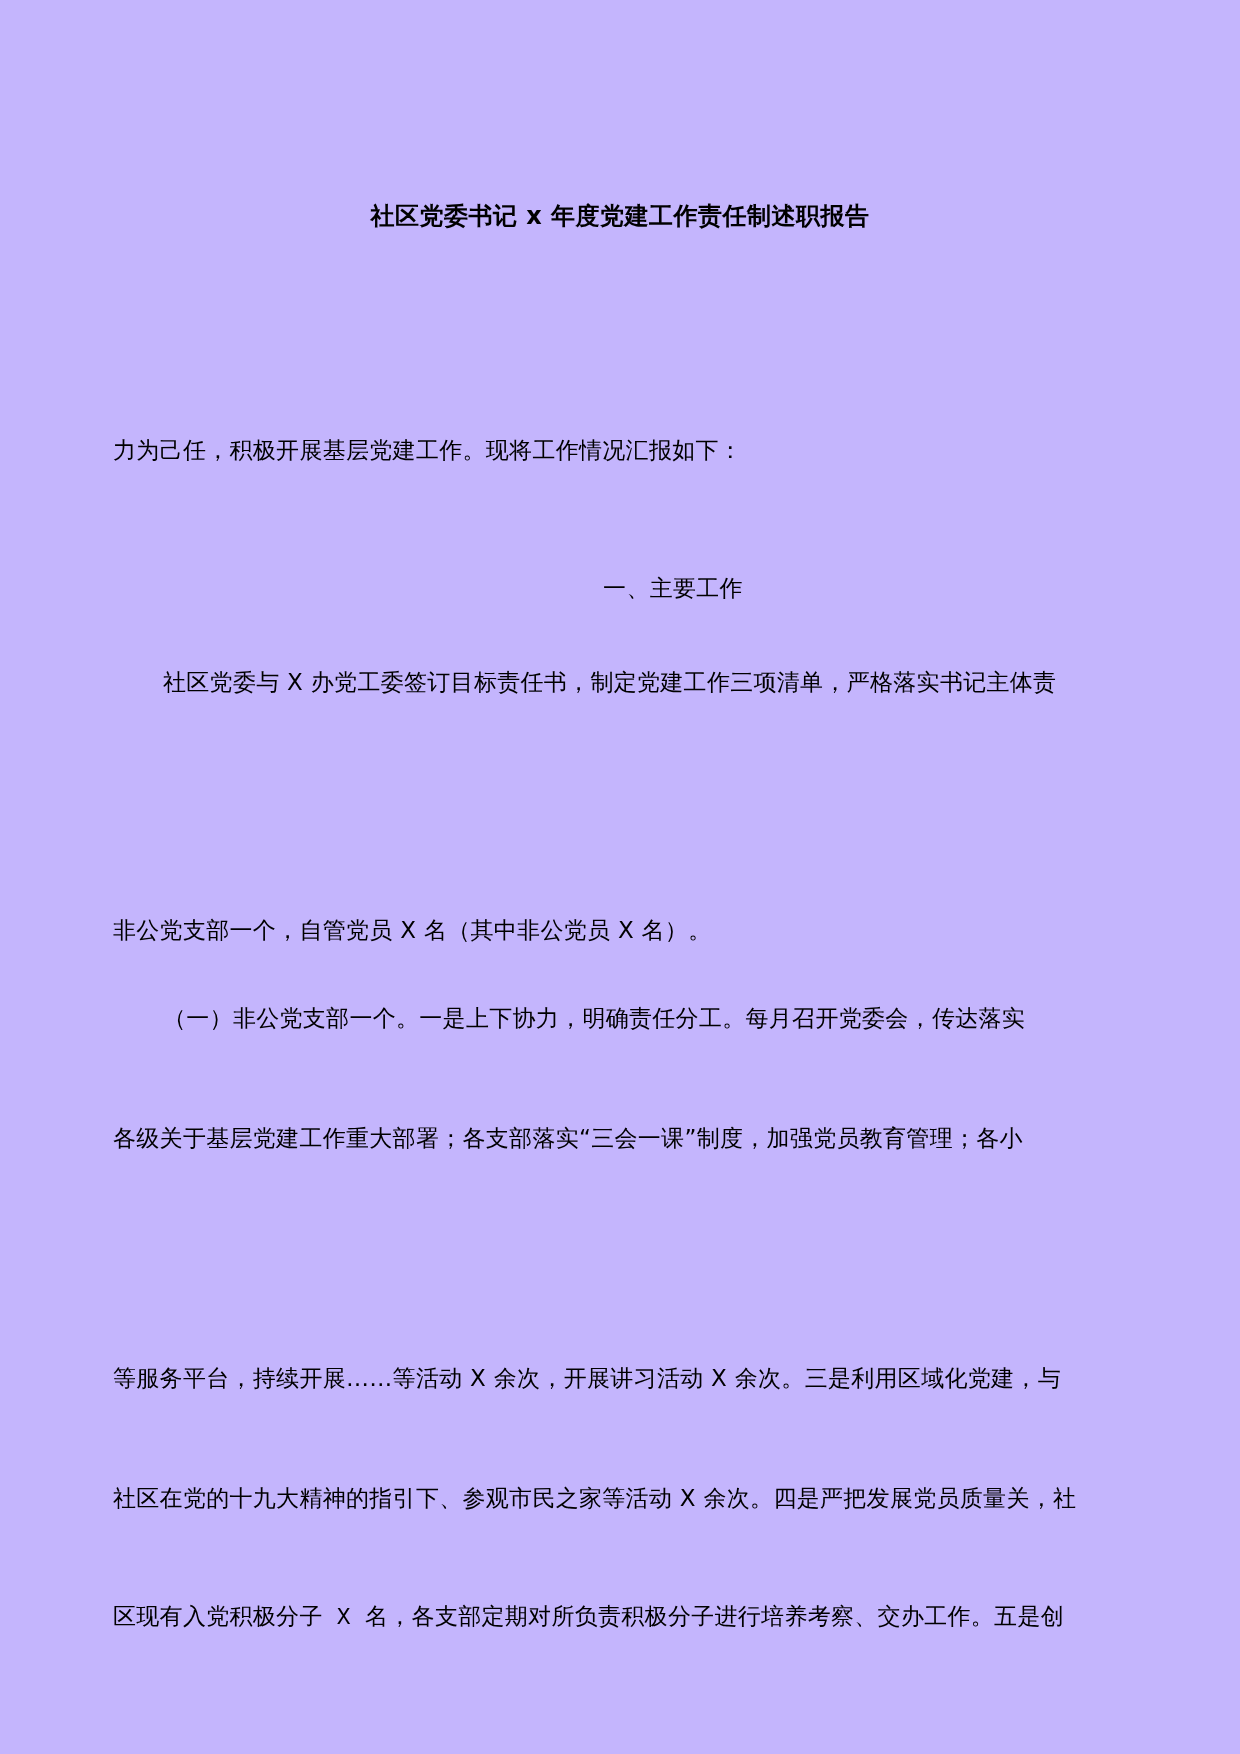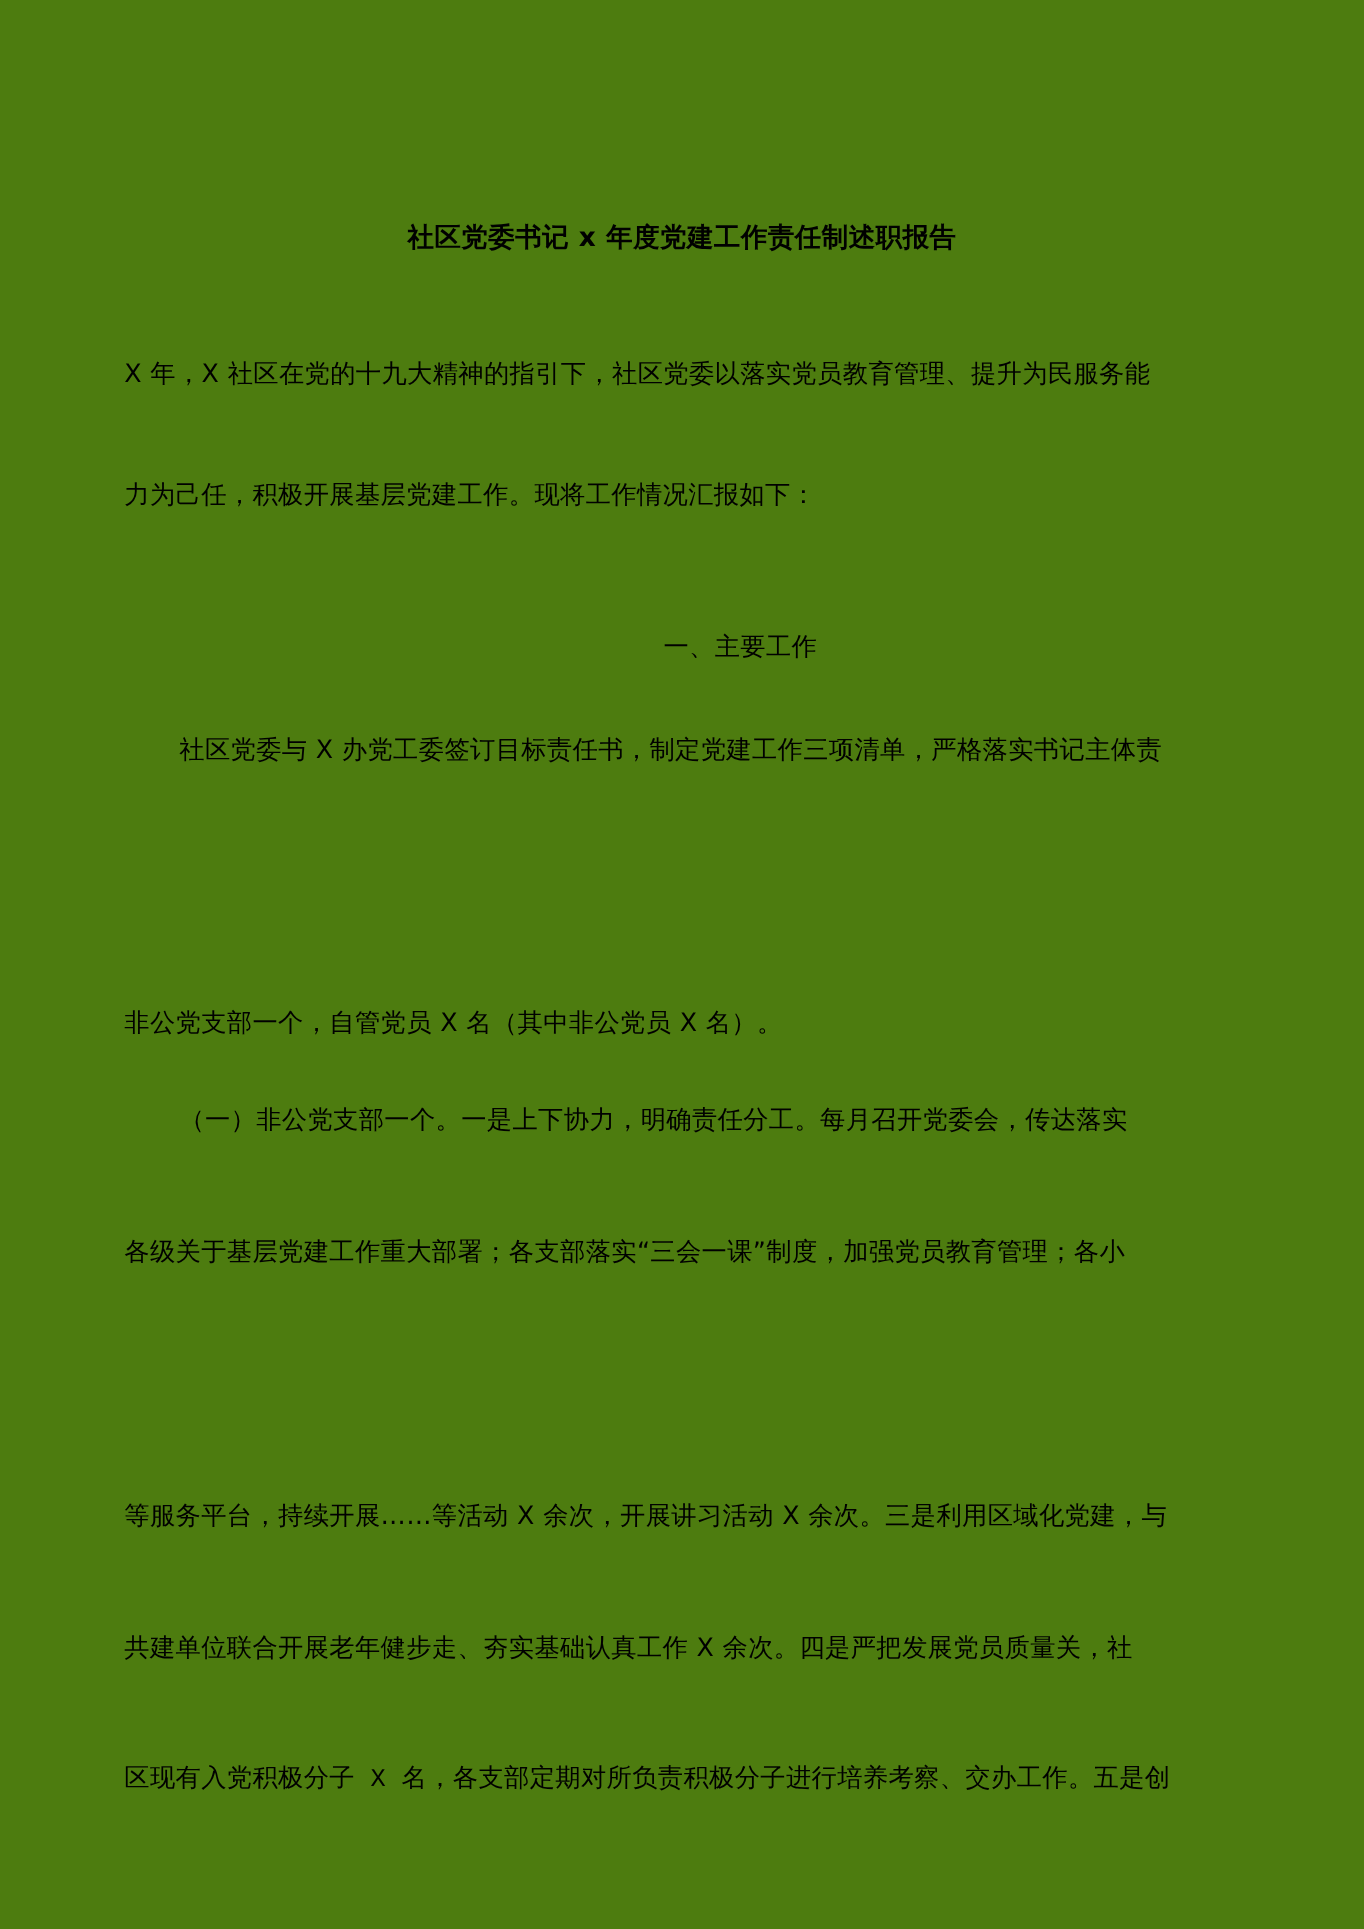--- a/index.html
+++ b/index.html
@@ -13,21 +13,21 @@
       position: relative;
       overflow: hidden;
       font-family: "DejaVu Sans", "Liberation Sans", sans-serif;
       color: #000000;
     }
     .page {
       position: absolute;
       left: 0; top: 0;
       width: 1240px;
       height: 1754px;
-      background: #4d7c0f;
+      background: #c4b5fd;
     }
     .title {
       position: absolute;
       left: 0;
       width: 1240px;
       top: 198px;
       text-align: center;
       font-size: 24px;
       font-weight: bold;
       line-height: 36px;
@@ -46,27 +46,26 @@
       left: 163px;
     }
   </style>
 </head>
 <body>
 
 <div class="page">
 
   <div class="title">社区党委书记 x 年度党建工作责任制述职报告</div>
 
-  <div class="line" style="top:322px;">X 年，X 社区在党的十九大精神的指引下，社区党委以落实党员教育管理、提升为民服务能</div>
   <div class="line" style="top:432px;">力为己任，积极开展基层党建工作。现将工作情况汇报如下：</div>
 
   <div class="line indent" style="top:570px;text-align:center;">一、主要工作</div>
 
   <div class="line indent" style="top:664px;">社区党委与 X 办党工委签订目标责任书，制定党建工作三项清单，严格落实书记主体责</div>
   <div class="line" style="top:912px;">非公党支部一个，自管党员 X 名（其中非公党员 X 名）。</div>
 
   <div class="line indent" style="top:1000px;">（一）非公党支部一个。一是上下协力，明确责任分工。每月召开党委会，传达落实</div>
   <div class="line" style="top:1120px;">各级关于基层党建工作重大部署；各支部落实“三会一课”制度，加强党员教育管理；各小</div>
   <div class="line" style="top:1360px;">等服务平台，持续开展……等活动 X 余次，开展讲习活动 X 余次。三是利用区域化党建，与</div>
-  <div class="line" style="top:1480px;">共建单位联合开展老年健步走、夯实基础认真工作 X 余次。四是严把发展党员质量关，社</div>
+  <div class="line" style="top:1480px;">社区在党的十九大精神的指引下、参观市民之家等活动 X 余次。四是严把发展党员质量关，社</div>
   <div class="line" style="top:1600px;font-family:Liberation Mono, monospace;">区现有入党积极分子 X 名，各支部定期对所负责积极分子进行培养考察、交办工作。五是创</div>
 
 </div>
 
 </body></html>

